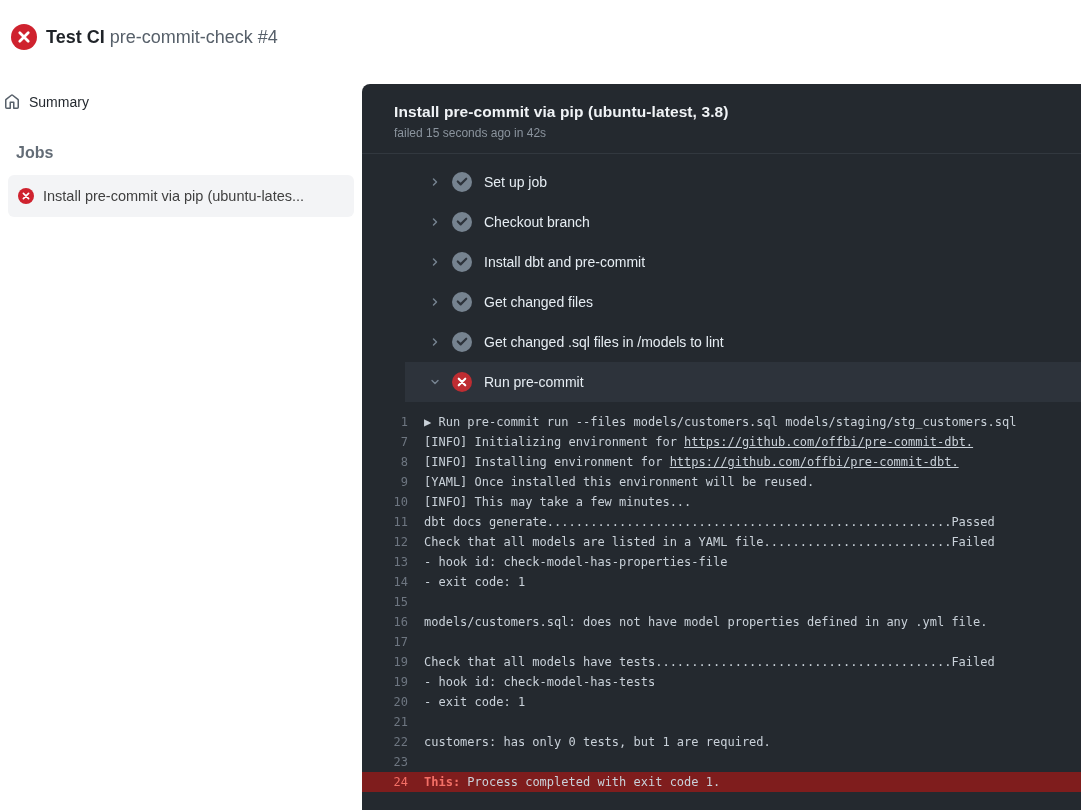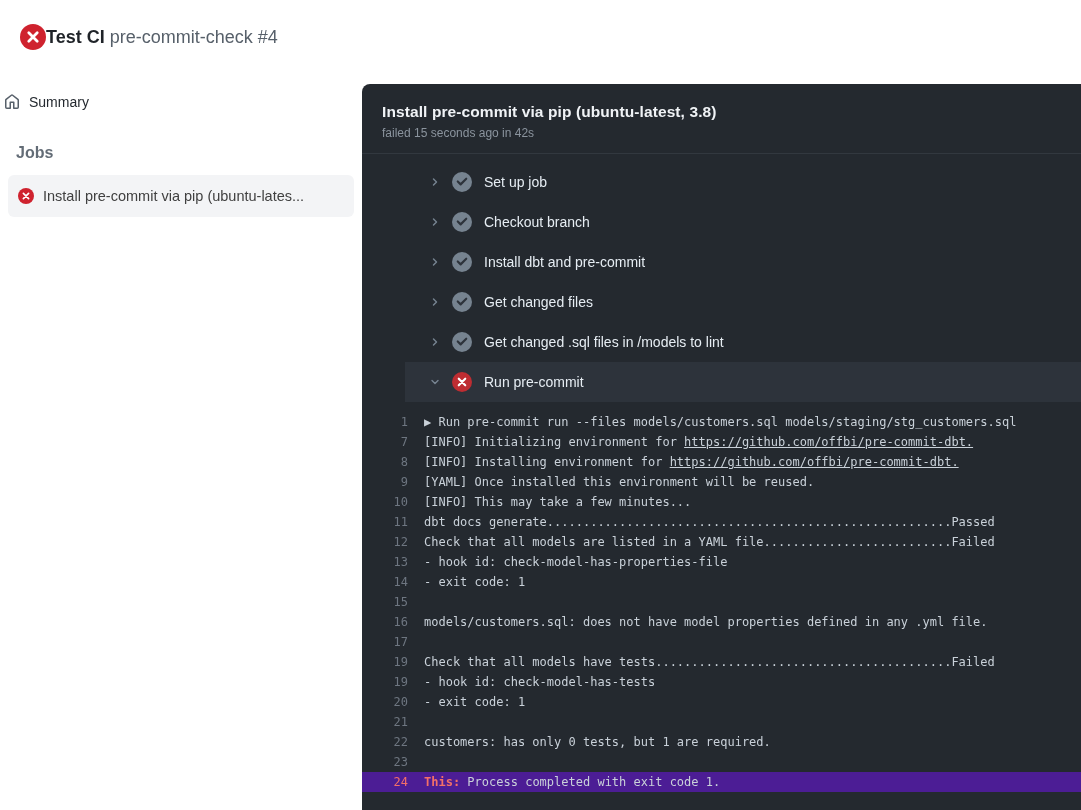--- a/index.html
+++ b/index.html
@@ -5,22 +5,22 @@
   * { margin:0; padding:0; box-sizing:border-box; }
   html,body { width:1081px; height:810px; overflow:hidden; }
   body {
     background:#ffffff;
     font-family:"Liberation Sans", sans-serif;
     position:relative;
   }
 
   
   .top-header {
-    position:absolute; top:24px; left:20px;
-    display:flex; align-items:flex-end; 
+    position:absolute; top:24px; left:11px;
+    display:flex; align-items:flex-end; gap:9px;
   }
   .top-header .big-status { width:26px; height:26px; flex:none; display:flex; }
   .run-title { font-size:18px; line-height:26px; white-space:nowrap; }
   .run-title .wf { font-weight:700; color:#1f2328; }
   .run-title .rn { font-weight:400; color:#57606a; }
 
   
   .sidebar { position:absolute; top:84px; left:0; width:362px; bottom:0; background:#fff; }
   .summary-item {
     display:flex; align-items:center; gap:9px;
@@ -43,21 +43,21 @@
   .job-label {
     font-size:14.5px; font-weight:500; color:#404040;
     white-space:nowrap; overflow:hidden;
   }
 
   
   .main {
     position:absolute; top:84px; left:362px; right:0; bottom:0;
     background:#24292f; border-top-left-radius:8px; overflow:hidden;
   }
-  .job-header { padding:19px 24px 13px 20px; border-bottom:1px solid #32383f; }
+  .job-header { padding:19px 24px 13px 32px; border-bottom:1px solid #32383f; }
   .job-title { font-size:15.5px; font-weight:700; color:#f0f3f6; letter-spacing:.1px; }
   .job-subtitle { margin-top:5px; font-size:12px; color:#8b949e; }
 
   .steps { padding-top:8px;padding-left:43px; }
   .step {
     height:40px; display:flex; align-items:center;
     padding:0 16px 0 24px; cursor:pointer;
   }
   .step.expanded { background:#2d333b; }
   .step .chev { width:12px; height:12px; flex:none; margin-right:11px; display:flex; }
@@ -68,21 +68,21 @@
   .log {
     padding-top:10px;
     font-family:"DejaVu Sans Mono", monospace;
     font-size:12px; line-height:20px; color:#c9d1d9;
   }
   .log-line { display:flex; white-space:pre; height:20px; }
   .log-line .ln {
     flex:none; width:62px; padding-right:16px;
     text-align:right; color:#6e7681; cursor:pointer;
   }
-  .log-line.error { background:#4c1d95; }
+  .log-line.error { background:#7f1d1d; }
   .log-line.error .ln { color:#f47067; }
   .seg-link { font-weight:400; text-decoration:underline; cursor:pointer; }
   .seg-error-label { color:#f47067; font-weight:700; }
   .seg-play { color:#c9d1d9; }
 </style>
 </head>
 <body>
 
 <div class="top-header">
   <span class="big-status" id="header-status">

